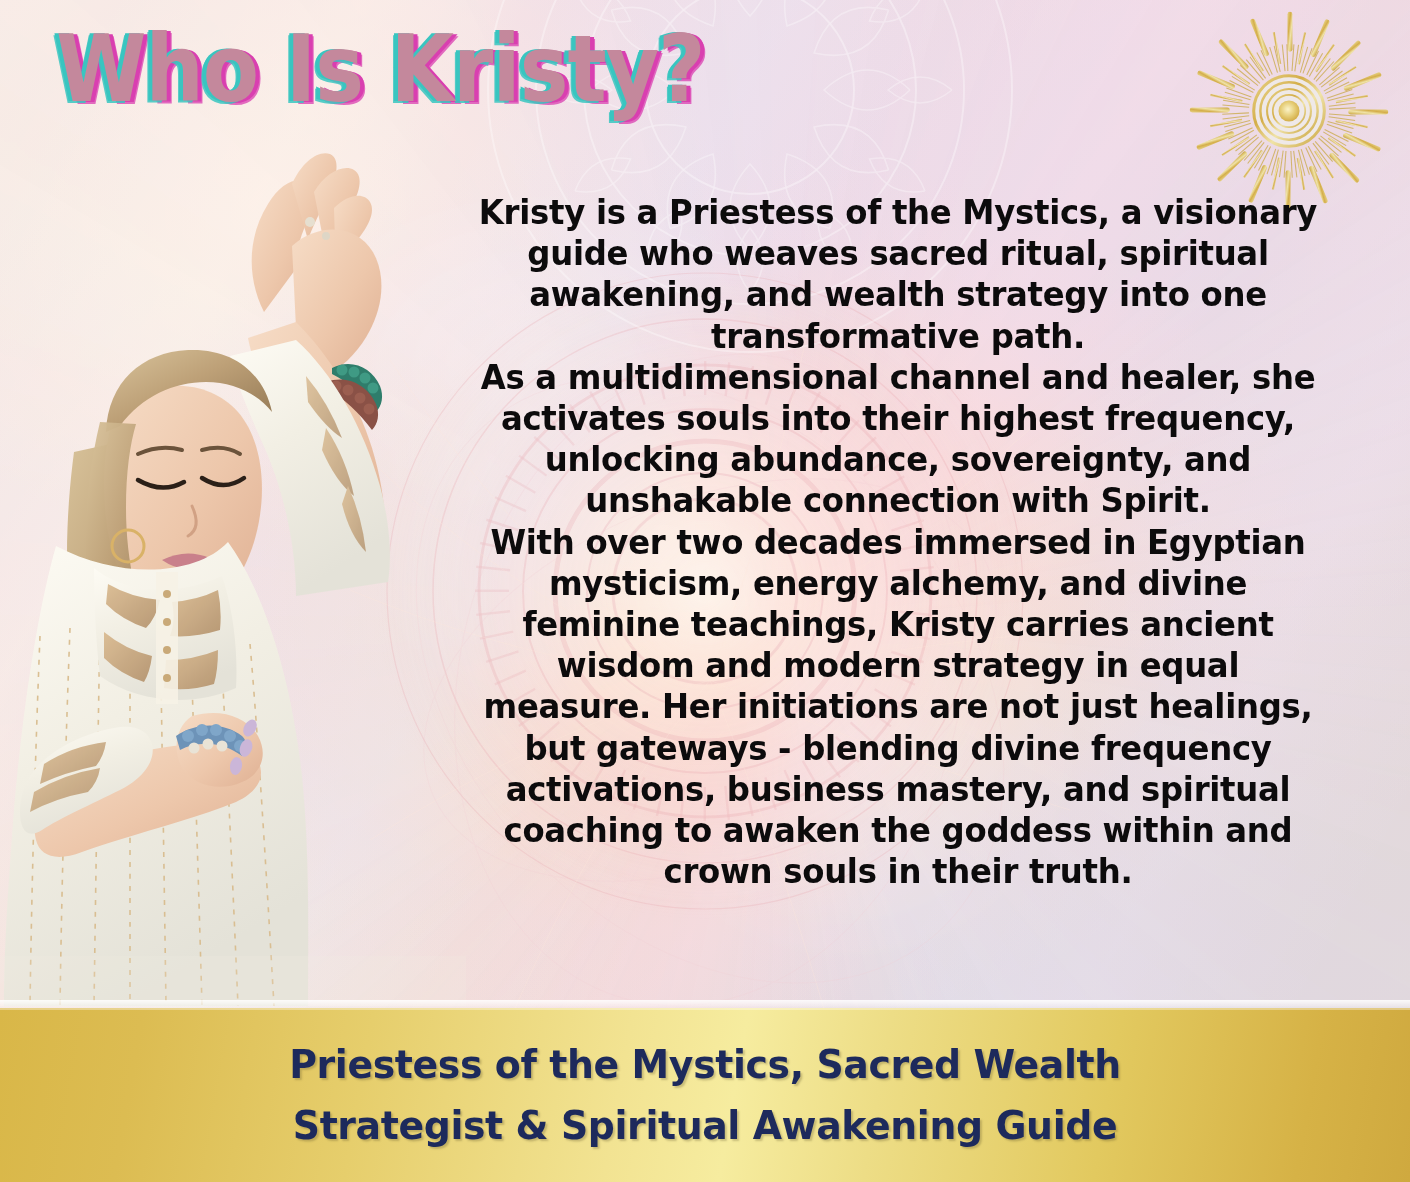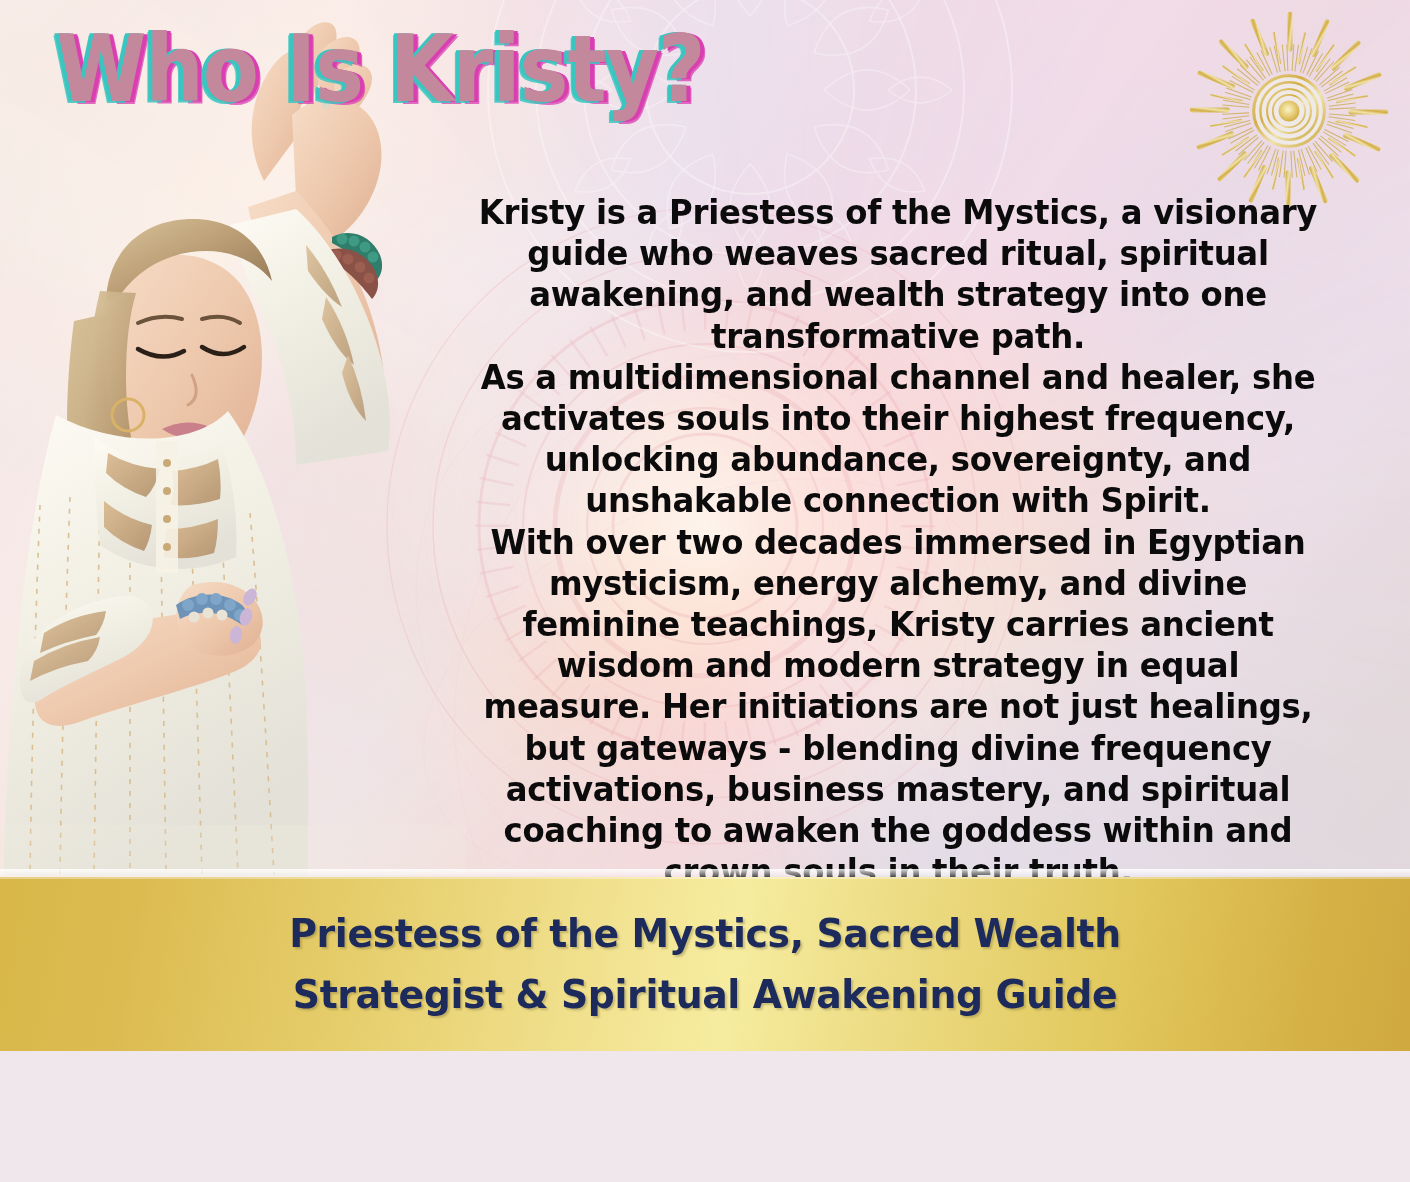--- a/index.html
+++ b/index.html
@@ -5,21 +5,21 @@
   * { margin:0; padding:0; box-sizing:border-box; }
   html,body {
     width:1410px; height:1182px;
     background:#efe7ec;
     font-family:"Liberation Sans", sans-serif;
     overflow:hidden;
   }
 
   #poster{
     position:relative;
-    width:1410px; height:1051px;
+    width:1410px; height:1182px;
     overflow:hidden;
     background:#efe6ec;
   }
 
   
   .bg-base{
     position:absolute; inset:0;
     background:
       radial-gradient(ellipse 55% 48% at 50% 50%, rgba(255,232,212,.95) 0%, rgba(255,223,206,.55) 38%, rgba(246,222,226,.2) 62%, rgba(0,0,0,0) 80%),
       radial-gradient(ellipse 40% 38% at 20% 18%, rgba(255,241,228,.95) 0%, rgba(255,236,222,.35) 55%, rgba(0,0,0,0) 78%),

